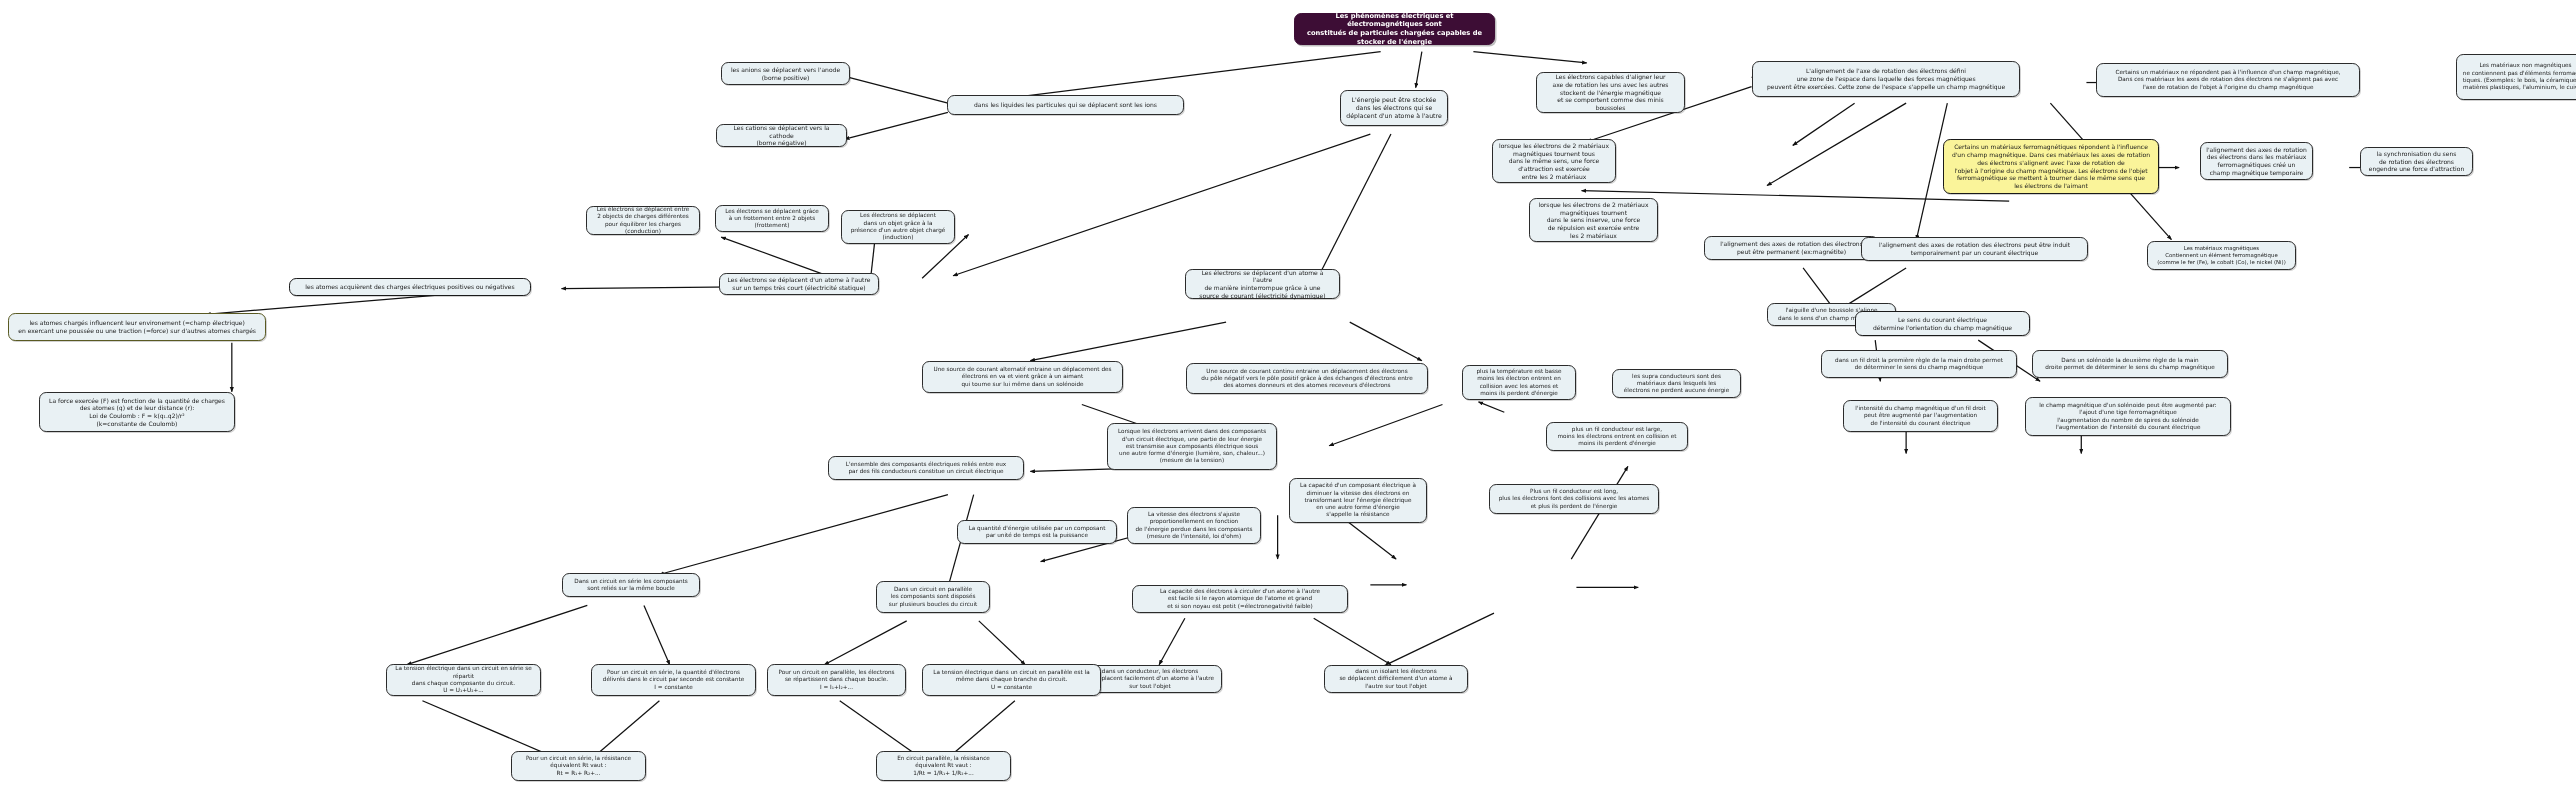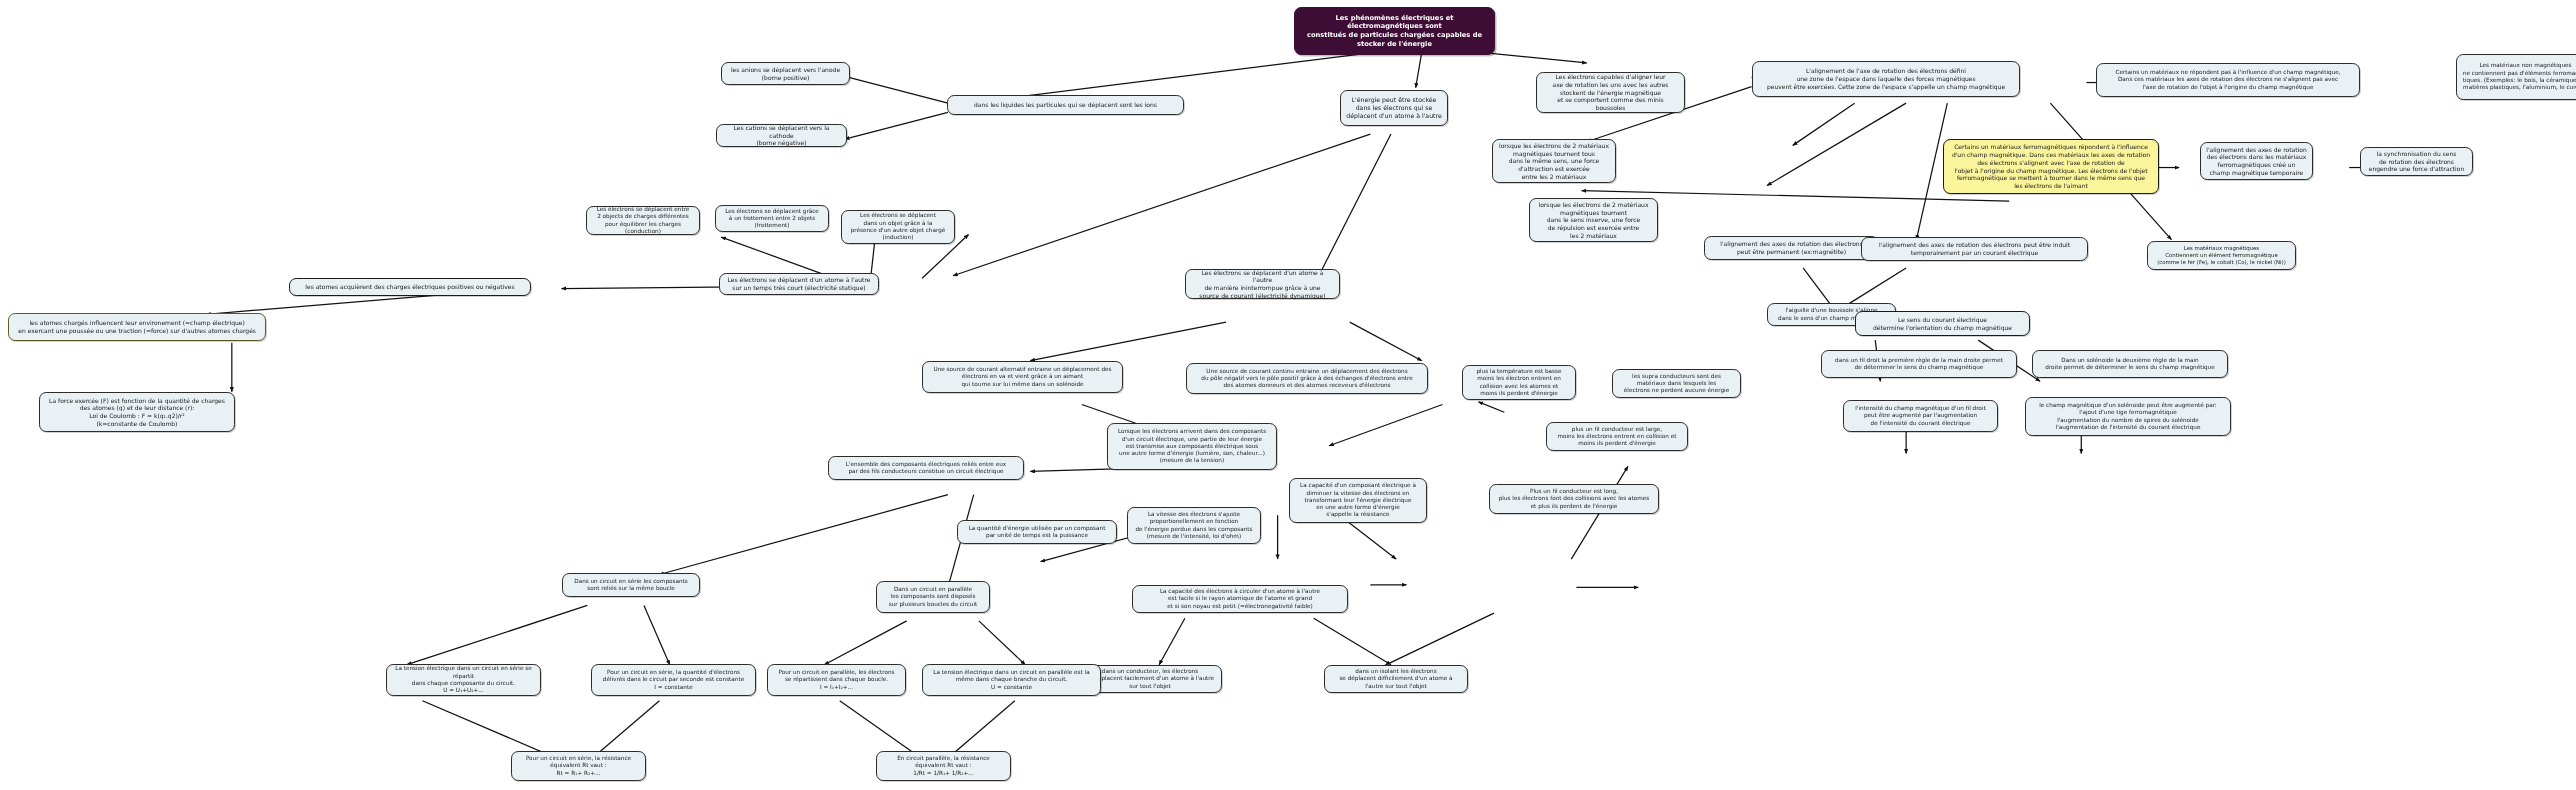--- a/index.html
+++ b/index.html
@@ -128,21 +128,21 @@
       <path d="M1760,1205 L1600,1290"></path>
       <path d="M1900,1205 L1990,1290"></path>
       <path d="M1630,1360 L1800,1480"></path>
       <path d="M1970,1360 L1830,1480"></path>
 
       <path d="M2300,1200 L2250,1290"></path>
       <path d="M2550,1200 L2700,1290"></path>
     </g>
   </svg>
 
-  <div class="node title" style="left:1294px;top:7px;width:201px;height:48px;font-size:6.7px;">Les phénomènes électriques et électromagnétiques sont
+  <div class="node title" style="left:1294px;top:13px;width:201px;height:32px;font-size:6.7px;">Les phénomènes électriques et électromagnétiques sont
 constitués de particules chargées capables de stocker de l'énergie</div>
 
   <div class="node" style="left:721px;top:62px;width:129px;height:23px;font-size:6px;">les anions se déplacent vers l'anode
 (borne positive)</div>
 
   <div class="node" style="left:716px;top:124px;width:131px;height:23px;font-size:6px;">Les cations se déplacent vers la cathode
 (borne négative)</div>
 
   <div class="node" style="left:947px;top:95px;width:237px;height:19.6px;font-size:6px;">dans les liquides les particules qui se déplacent sont les ions</div>
 

